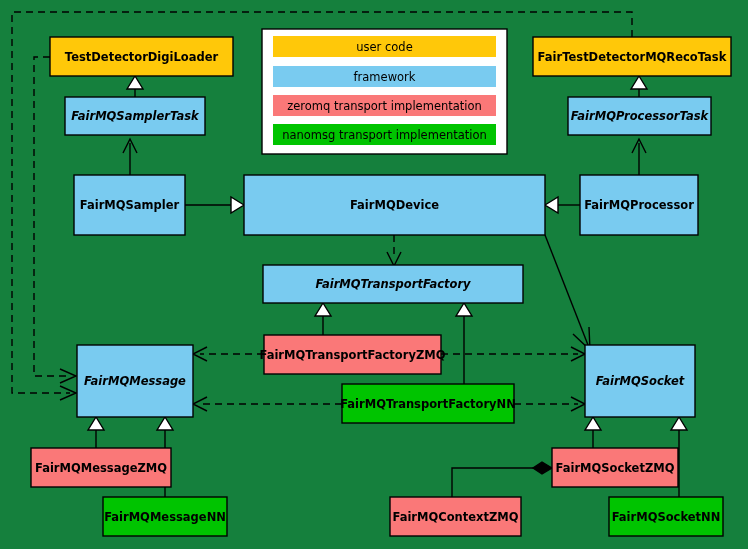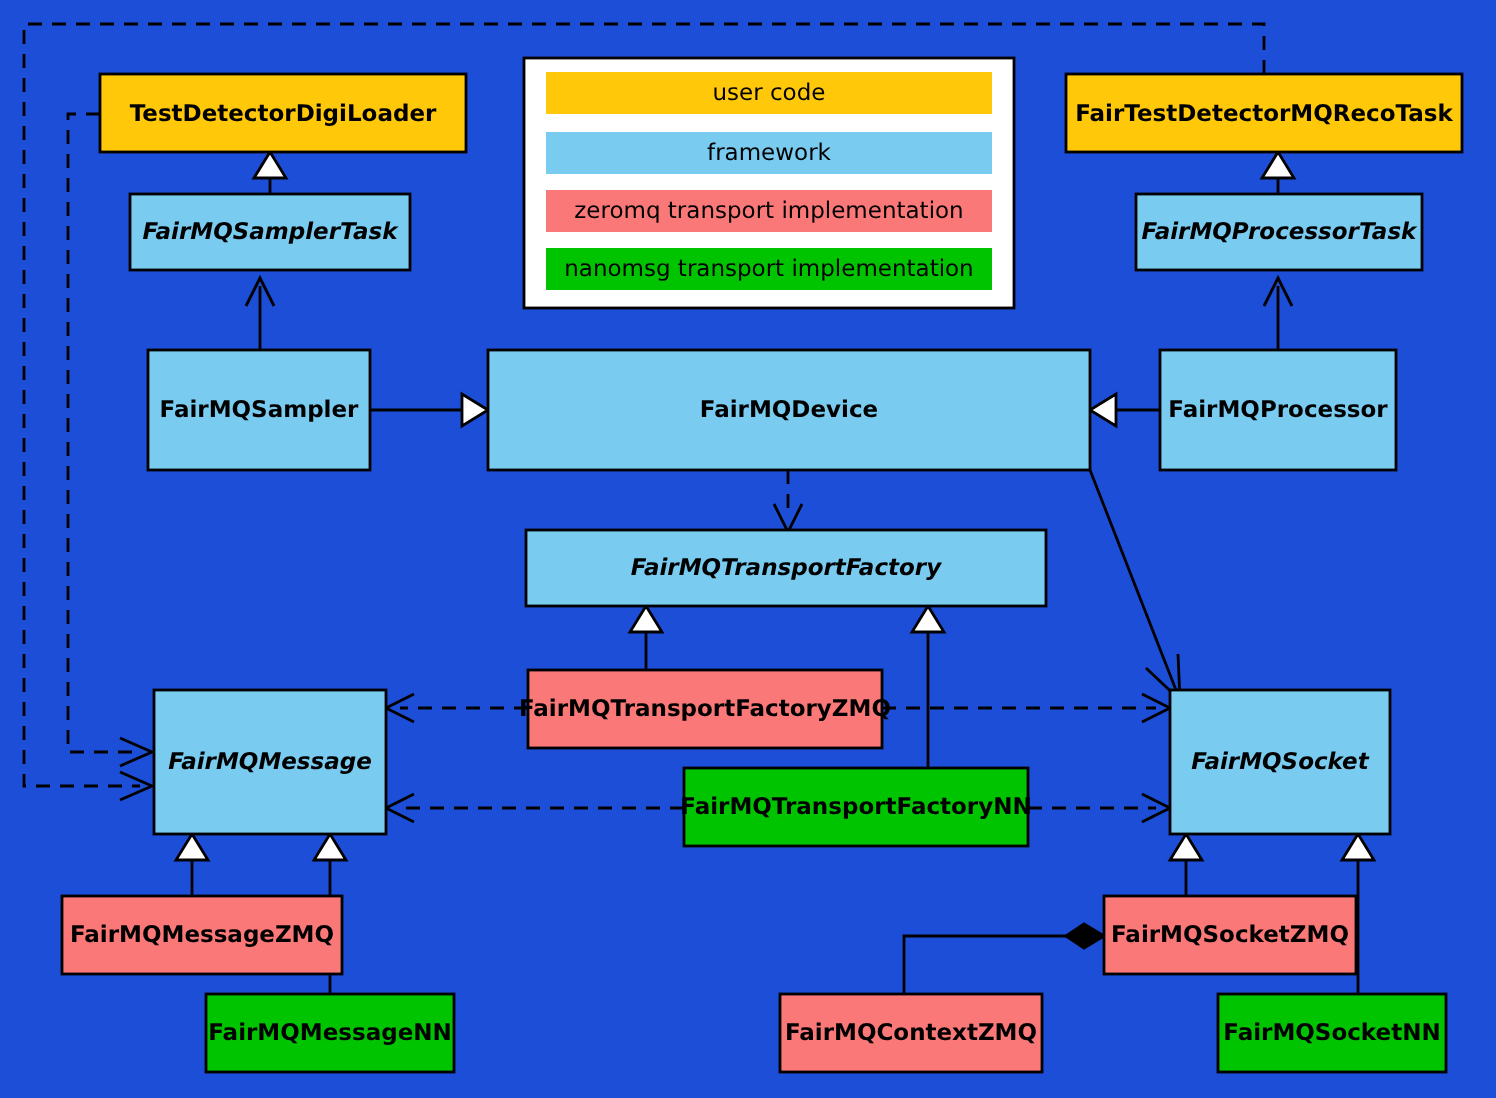--- a/index.html
+++ b/index.html
@@ -10,21 +10,21 @@
   body {
     width: 748px;
     height: 549px;
     font-family: "DejaVu Sans", sans-serif;
     overflow: hidden;
   }
   #diagram-root {
     position: relative;
     width: 748px;
     height: 549px;
-    background: #1d4ed8;
+    background: #15803d;
   }
   svg.canvas {
     position: absolute;
     top: 0;
     left: 0;
     width: 748px;
     height: 549px;
   }
   .cls-box {
     stroke: #000000;

